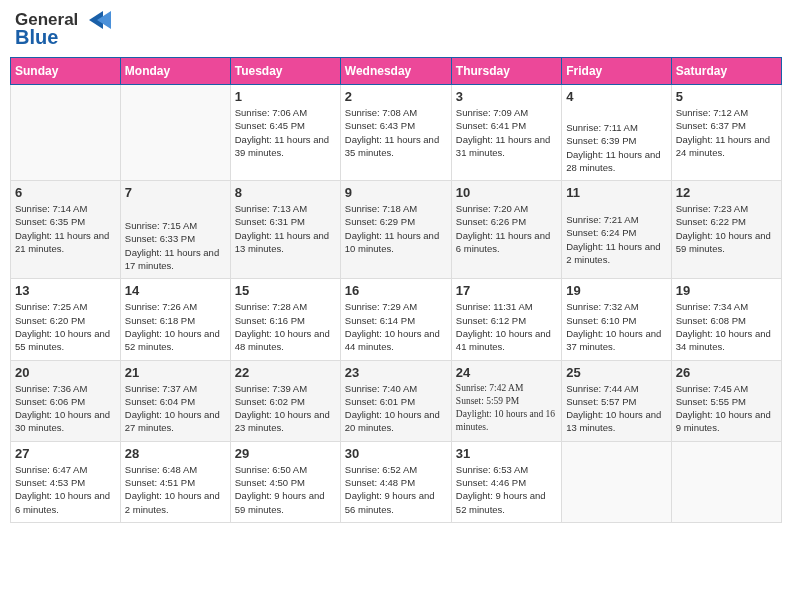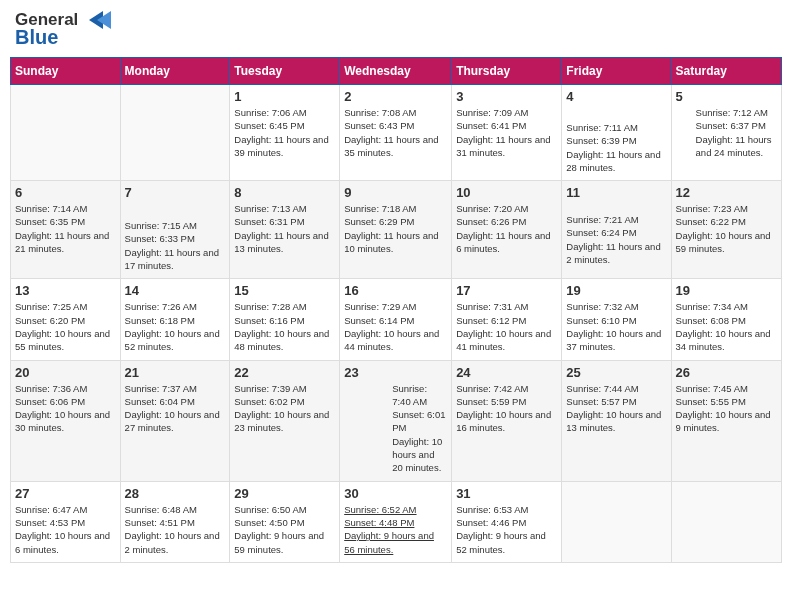--- a/index.html
+++ b/index.html
@@ -33,21 +33,21 @@
     .subtitle {
       font-size: 14px;
       color: #555;
     }
     table {
       width: 100%;
       border-collapse: collapse;
       border: 1px solid #ccc;
     }
     thead tr th {
-      background-color: #be185d;
+      background-color: #ec4899;
       color: #fff;
       font-size: 12px;
       font-weight: bold;
       padding: 6px 4px;
       text-align: left;
       border: 1px solid #1a5fa8;
     }
     tbody tr td {
       vertical-align: top;
       width: 113px;
@@ -136,21 +136,21 @@
 Daylight: 11 hours and 31 minutes.</div>
         </td>
         <td>
           <span class="day-number">4</span>
           <div class="cell-content" style="white-space: pre-line; margin-top: 17px;">Sunrise: 7:11 AM
 Sunset: 6:39 PM
 Daylight: 11 hours and 28 minutes.</div>
         </td>
         <td>
           <span class="day-number">5</span>
-          <div class="cell-content" style="white-space: pre-line; margin-left: 20px;">Sunrise: 7:12 AM
+          <div class="cell-content" style="white-space: pre-line;">Sunrise: 7:12 AM
 Sunset: 6:37 PM
 Daylight: 11 hours and 24 minutes.</div>
         </td>
       </tr>
       <tr>
         <td>
           <span class="day-number">6</span>
           <div class="cell-content" style="white-space: pre-line;">Sunrise: 7:14 AM
 Sunset: 6:35 PM
 Daylight: 11 hours and 21 minutes.</div>
@@ -212,21 +212,21 @@
 Daylight: 10 hours and 48 minutes.</div>
         </td>
         <td>
           <span class="day-number">16</span>
           <div class="cell-content" style="white-space: pre-line;">Sunrise: 7:29 AM
 Sunset: 6:14 PM
 Daylight: 10 hours and 44 minutes.</div>
         </td>
         <td>
           <span class="day-number">17</span>
-          <div class="cell-content" style="white-space: pre-line;">Sunrise: 7:31 AM
+          <div class="cell-content" style="white-space: pre-line;">Sunrise: 11:31 AM
 Sunset: 6:12 PM
 Daylight: 10 hours and 41 minutes.</div>
         </td>
         <td>
           <span class="day-number">19</span>
           <div class="cell-content" style="white-space: pre-line;">Sunrise: 7:32 AM
 Sunset: 6:10 PM
 Daylight: 10 hours and 37 minutes.</div>
         </td>
         <td>
@@ -250,27 +250,27 @@
 Daylight: 10 hours and 27 minutes.</div>
         </td>
         <td>
           <span class="day-number">22</span>
           <div class="cell-content" style="white-space: pre-line;">Sunrise: 7:39 AM
 Sunset: 6:02 PM
 Daylight: 10 hours and 23 minutes.</div>
         </td>
         <td>
           <span class="day-number">23</span>
-          <div class="cell-content" style="white-space: pre-line; margin-left: 48px;">Sunrise: 7:40 AM
+          <div class="cell-content" style="white-space: pre-line;">Sunrise: 7:40 AM
 Sunset: 6:01 PM
 Daylight: 10 hours and 20 minutes.</div>
         </td>
         <td>
           <span class="day-number">24</span>
-          <div class="cell-content" style="white-space: pre-line;">Sunrise: 7:42 AM
+          <div class="cell-content" style="white-space: pre-line; font-family: Liberation Serif, serif;">Sunrise: 7:42 AM
 Sunset: 5:59 PM
 Daylight: 10 hours and 16 minutes.</div>
         </td>
         <td>
           <span class="day-number">25</span>
           <div class="cell-content" style="white-space: pre-line;">Sunrise: 7:44 AM
 Sunset: 5:57 PM
 Daylight: 10 hours and 13 minutes.</div>
         </td>
         <td>
@@ -294,21 +294,21 @@
 Daylight: 10 hours and 2 minutes.</div>
         </td>
         <td>
           <span class="day-number">29</span>
           <div class="cell-content" style="white-space: pre-line;">Sunrise: 6:50 AM
 Sunset: 4:50 PM
 Daylight: 9 hours and 59 minutes.</div>
         </td>
         <td>
           <span class="day-number">30</span>
-          <div class="cell-content" style="white-space: pre-line; text-decoration: underline;">Sunrise: 6:52 AM
+          <div class="cell-content" style="white-space: pre-line;">Sunrise: 6:52 AM
 Sunset: 4:48 PM
 Daylight: 9 hours and 56 minutes.</div>
         </td>
         <td>
           <span class="day-number">31</span>
           <div class="cell-content" style="white-space: pre-line;">Sunrise: 6:53 AM
 Sunset: 4:46 PM
 Daylight: 9 hours and 52 minutes.</div>
         </td>
         <td class="empty-cell"></td>

